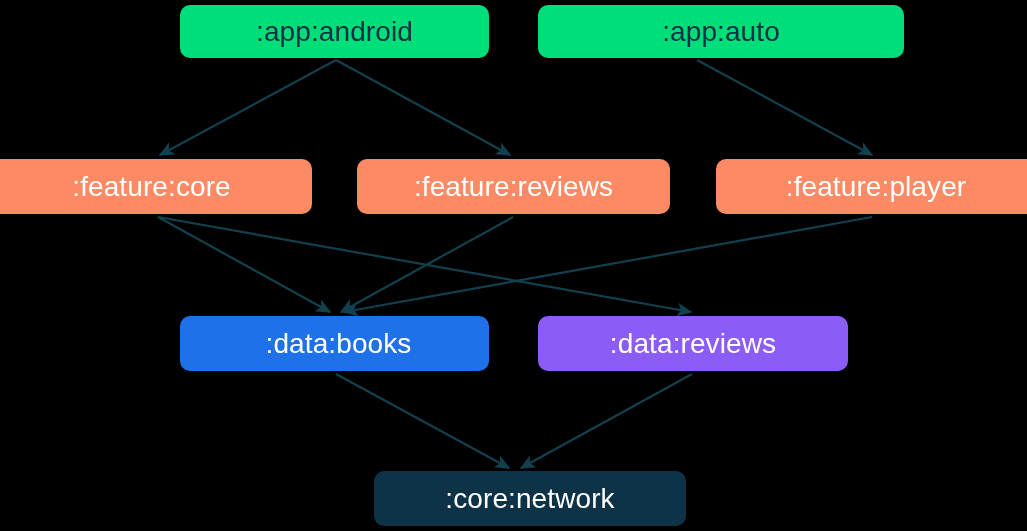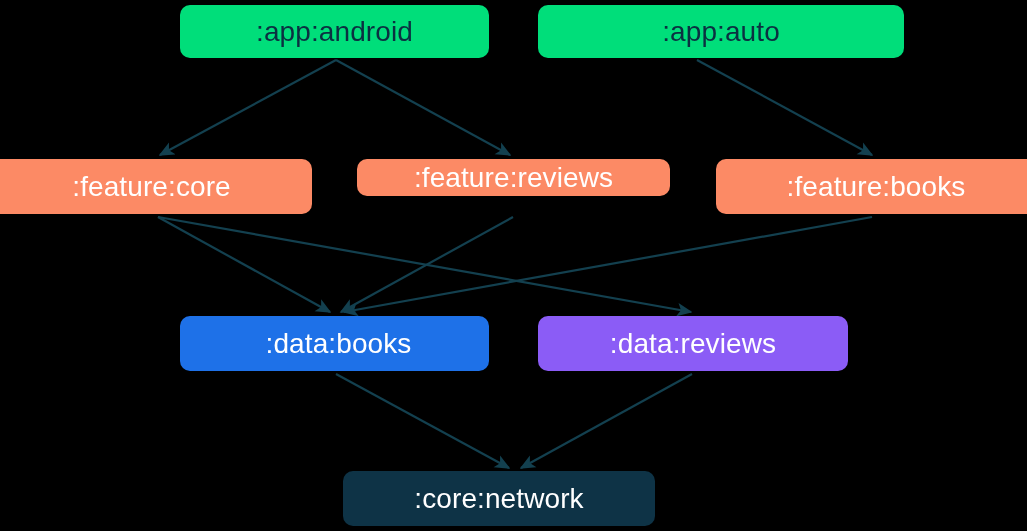--- a/index.html
+++ b/index.html
@@ -79,30 +79,30 @@
   <div id="node-layer">
       <div class="node node-app" style="left: 180px; top: 5px; width: 309px; height: 53px; background: rgb(0, 222, 122); color: rgb(11, 48, 65);">
         <span>:app:android</span>
       </div>
       <div class="node node-app" style="left: 538px; top: 5px; width: 366px; height: 53px; background: rgb(0, 222, 122); color: rgb(11, 48, 65);">
         <span>:app:auto</span>
       </div>
       <div class="node node-feature" style="left: -9px; top: 159px; width: 321px; height: 55px; background: rgb(252, 138, 101); color: rgb(255, 255, 255);">
         <span>:feature:core</span>
       </div>
-      <div class="node node-feature" style="left: 357px; top: 159px; width: 313px; height: 37px; background: rgb(252, 138, 101); color: rgb(255, 255, 255);">
+      <div class="node node-feature" style="left: 357px; top: 159px; width: 313px; height: 55px; background: rgb(252, 138, 101); color: rgb(255, 255, 255);">
         <span>:feature:reviews</span>
       </div>
       <div class="node node-feature" style="left: 716px; top: 159px; width: 320px; height: 55px; background: rgb(252, 138, 101); color: rgb(255, 255, 255);">
-        <span>:feature:books</span>
+        <span>:feature:player</span>
       </div>
       <div class="node node-data" style="left: 180px; top: 316px; width: 309px; height: 55px; background: rgb(30, 113, 232); color: rgb(255, 255, 255); padding-left: 8px;">
         <span>:data:books</span>
       </div>
       <div class="node node-data" style="left: 538px; top: 316px; width: 310px; height: 55px; background: #8b5cf6; color: rgb(255, 255, 255);">
         <span>:data:reviews</span>
       </div>
-      <div class="node node-core" style="left: 343px; top: 471px; width: 312px; height: 55px; background: rgb(14, 51, 70); color: rgb(255, 255, 255);">
+      <div class="node node-core" style="left: 374px; top: 471px; width: 312px; height: 55px; background: rgb(14, 51, 70); color: rgb(255, 255, 255);">
         <span>:core:network</span>
       </div>
     </div>
 
 </div>
 
 </body></html>

